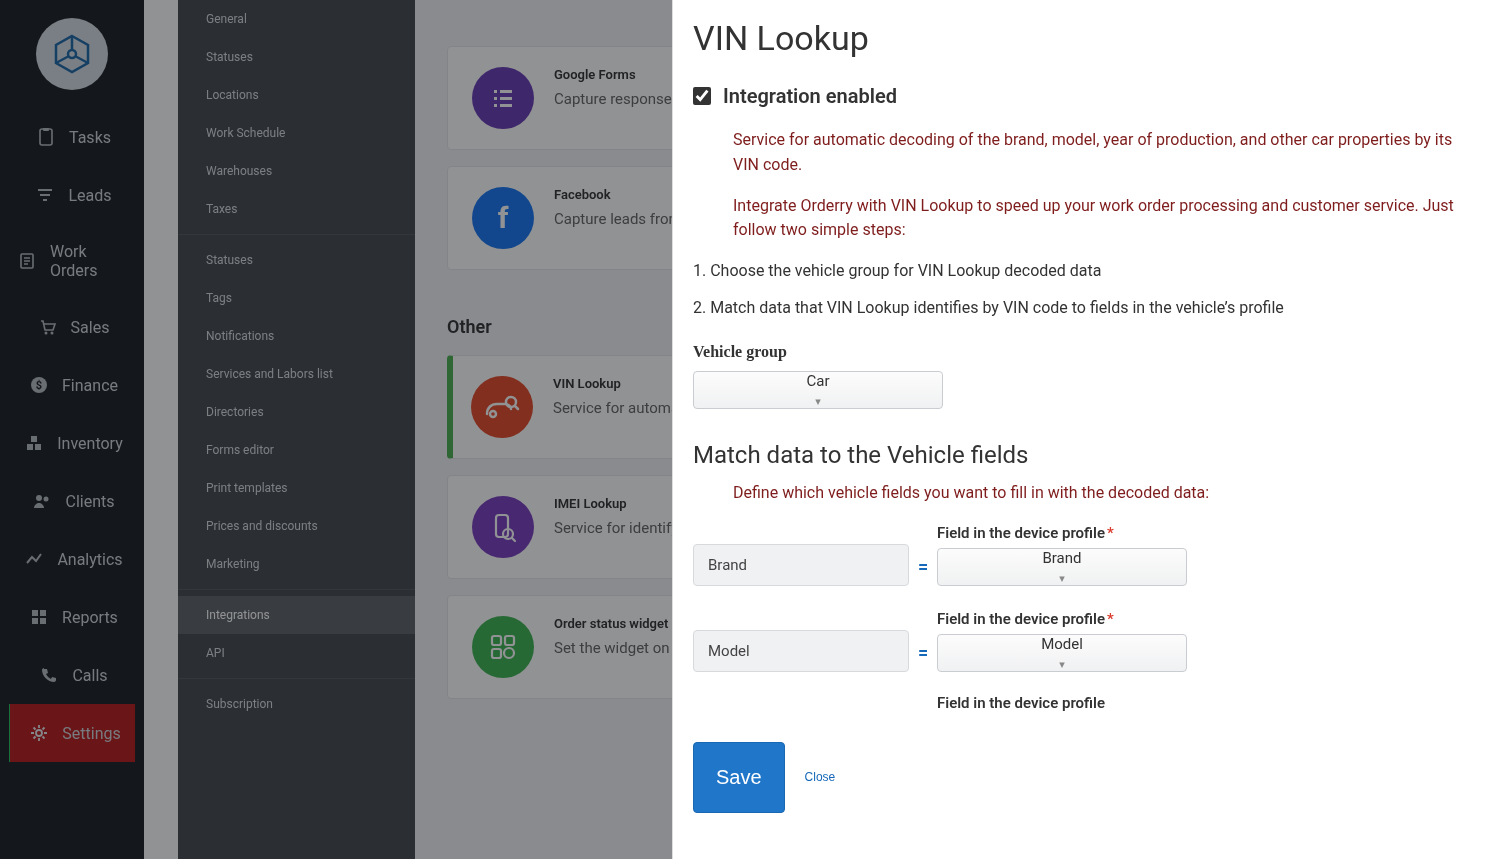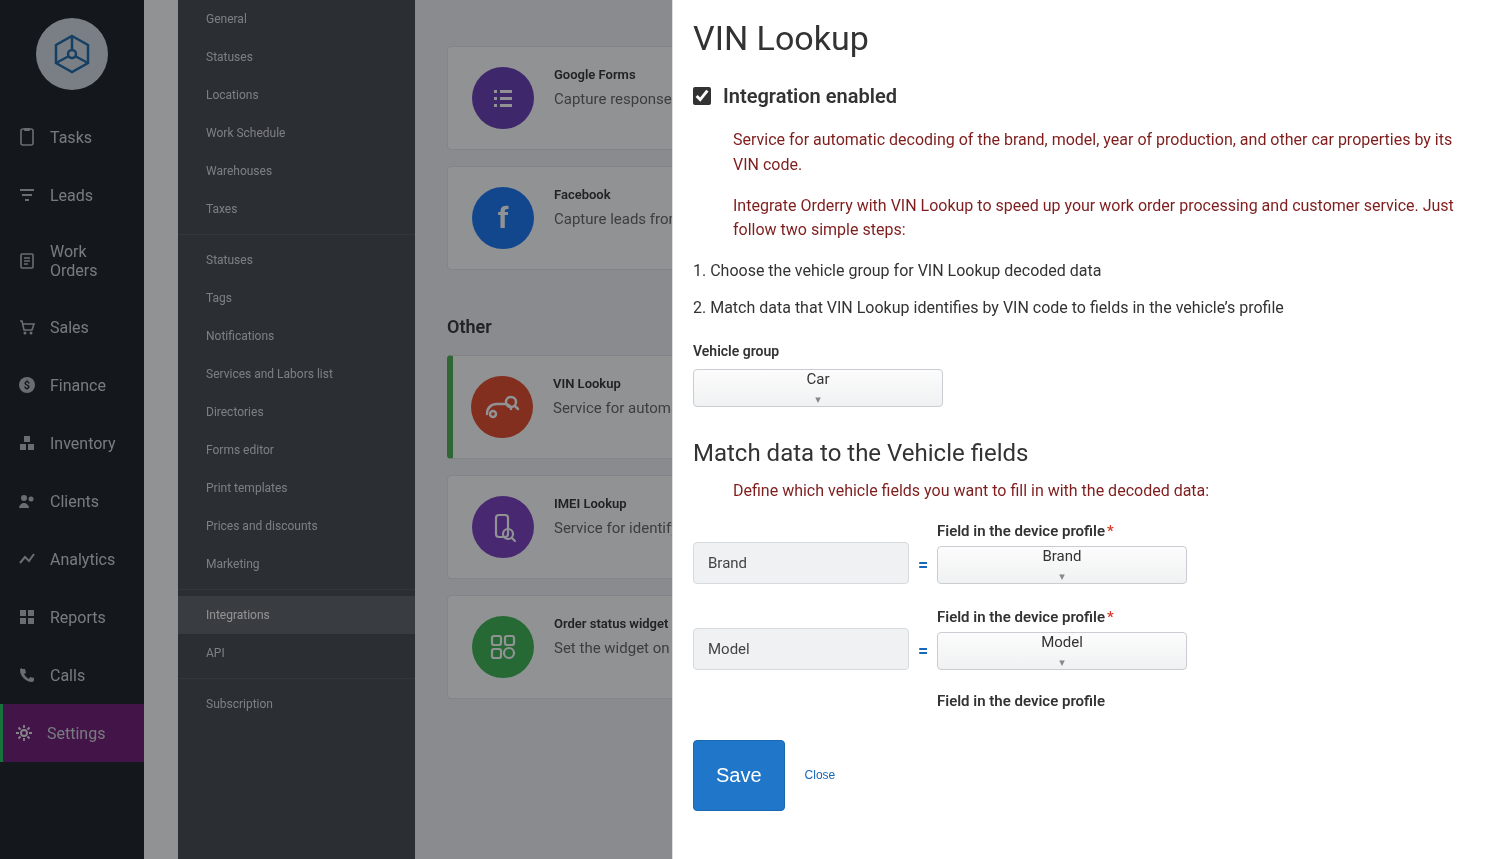--- a/index.html
+++ b/index.html
@@ -17,20 +17,21 @@
   .main-nav {
     position: absolute;
     left: 0; top: 0;
     width: 144px;
     height: 100%;
     background: #1d2125;
     color: #d0d4d8;
     display: flex;
     flex-direction: column;
     padding-top: 12px;
+    align-items: center;
   }
   .logo-wrap {
     display: flex;
     justify-content: center;
     padding: 6px 0 18px;
   }
   .logo {
     width: 72px; height: 72px;
     border-radius: 50%;
     background: #d6dde3;
@@ -41,23 +42,23 @@
     display: flex;
     align-items: center;
     gap: 12px;
     padding: 18px 14px 18px 16px;
     color: #d0d4d8;
     font-size: 16px;
     cursor: pointer;
   }
   .nav-item .nav-icon { width: 22px; height: 22px; display:flex; align-items:center; justify-content:center; flex-shrink:0;}
   .nav-item.active {
-    background: #701a75;
-    border-left: 3px solid #22c55e;
-    padding-left: 10px;
+    background: #b91c1c;
+    border-left: 1px solid #22c55e;
+    padding-left: 18px;
   }
   
   .settings-menu {
     position: absolute;
     left: 178px; top: 0;
     width: 258px;
     height: 100%;
     background: #464a4e;
     color: #d8dcdf;
     font-size: 12px;
@@ -145,21 +146,21 @@
     gap: 12px;
     margin-bottom: 20px;
   }
   .check-row input[type=checkbox]{
     width: 18px; height: 18px;
     accent-color: #333;
   }
   .check-row label { font-weight: 600; font-size: 20px; color:#333;}
   .modal p { font-size: 16px; color: #7f1d1d; line-height: 1.55; margin-bottom: 16px; margin-left: 40px; }
   .modal .step { font-size: 16px; color: #333; line-height: 1.55; margin-bottom: 12px;}
-  .form-label { font-size: 14px; font-weight: 600; color:#333; margin: 22px 0 10px; display:block;}
+  .form-label { font-size: 16px; font-weight: 600; color:#333; margin: 22px 0 10px; display:block;font-family:Liberation Serif, serif;}
   .form-sublabel { font-size: 15px; font-weight: 600; color:#333; margin-bottom: 6px;}
   .req { color: #d93a2b; margin-left: 2px;}
   .select {
     position: relative;
     display: flex;
     align-items: center;
     justify-content: space-between;
     height: 38px;
     padding: 0 12px;
     background: linear-gradient(#fcfcfc,#f0f1f2);

